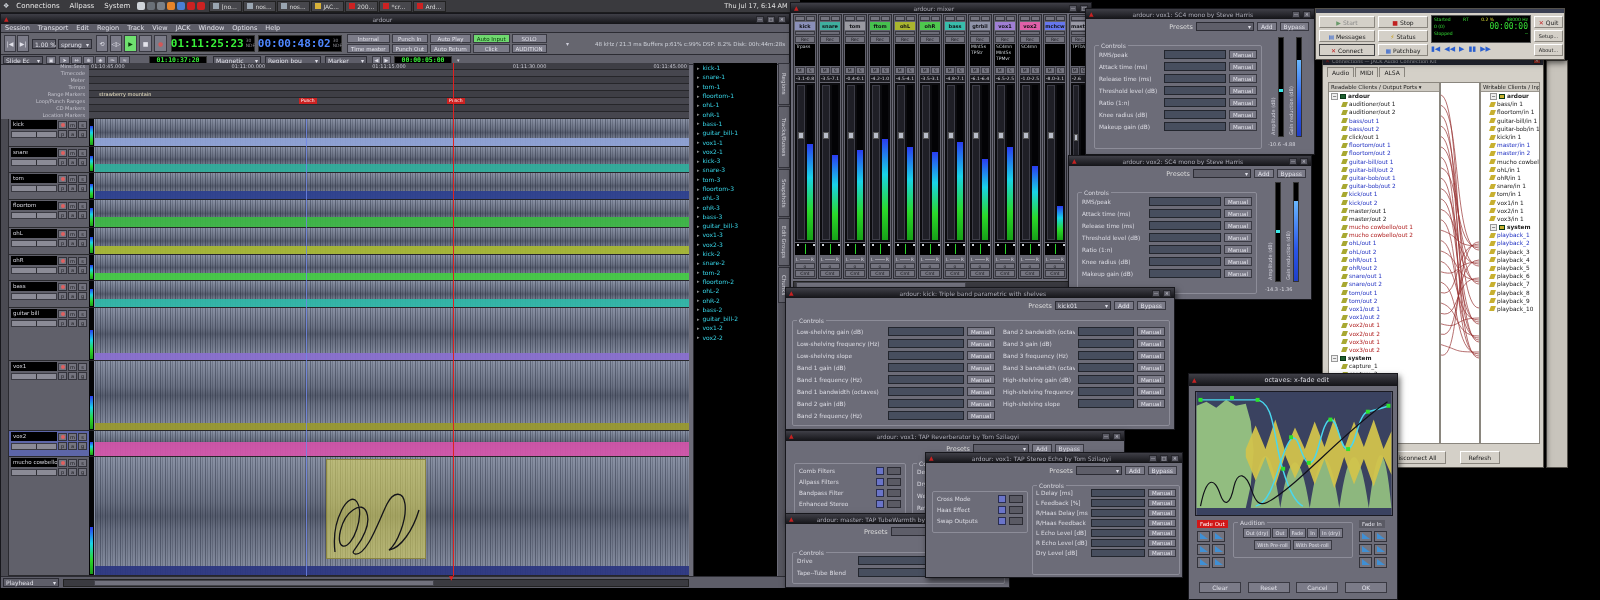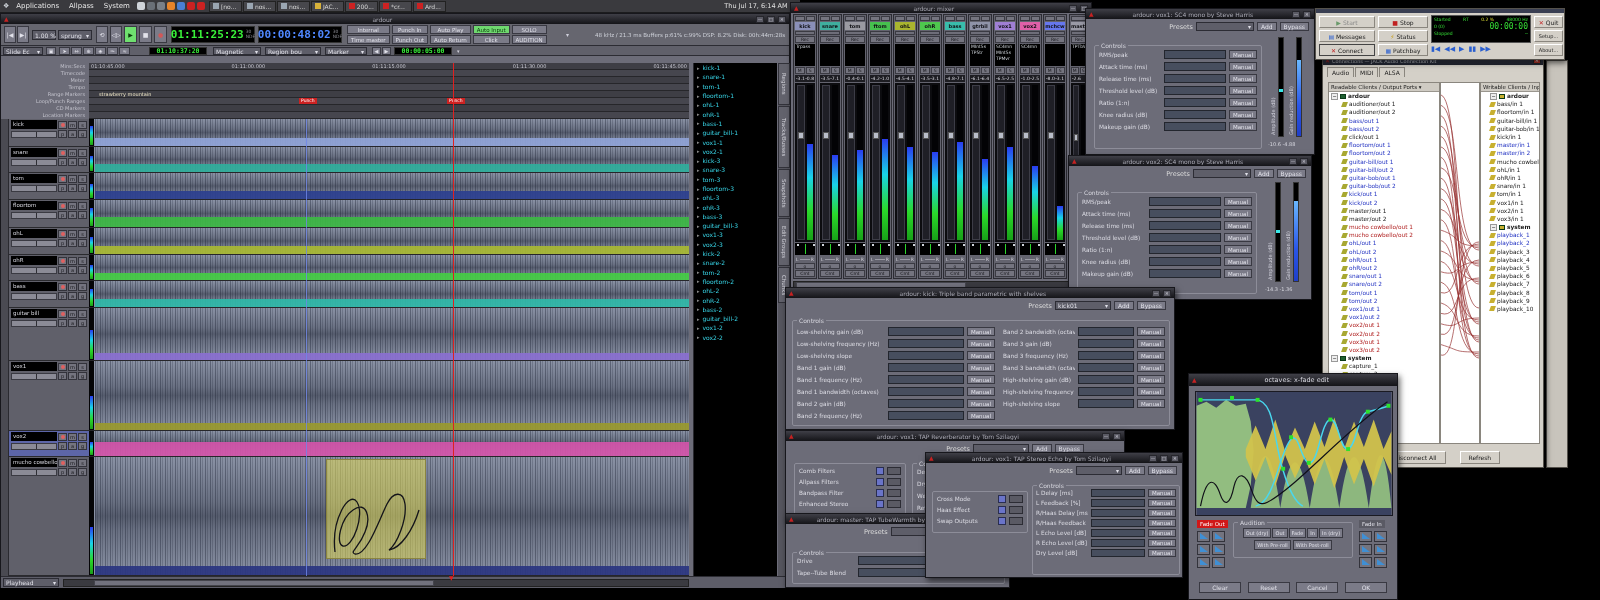--- a/index.html
+++ b/index.html
@@ -101,21 +101,21 @@
 .scroll{background:#3a3a40;border:1px solid #222;position:relative}
 .scroll .hnd{position:absolute;background:#72727e;border:1px solid #44444c}
 </style>
 </head>
 <body>
 
 <div id="screen">
 
   <div id="panel">
     <span style="color:#cfd4da;font-size:7px">❖</span>
-    <span class="pmenu">Applications</span>
+    <span class="pmenu">Connections</span>
     <span class="pmenu">Allpass</span>
     <span class="pmenu">System</span>
     <span style="display:flex;gap:2px">
         <span class="lico" style="background: rgb(207, 212, 218);"></span>
         <span class="lico" style="background: rgb(106, 112, 120);"></span>
         <span class="lico" style="background: rgb(122, 128, 136);"></span>
         <span class="lico" style="background: rgb(232, 132, 42);"></span>
         <span class="lico" style="background: rgb(74, 127, 212);"></span>
         <span class="lico" style="background: rgb(204, 34, 34);"></span>
         <span class="lico" style="background: rgb(204, 34, 34);"></span>
@@ -157,20 +157,33 @@
   </div>
 
   <div class="win" style="left:0;top:13px;width:790px;height:575px;z-index:2">
     <div class="tb">
       <span class="tri">▲</span>
       <span class="ttl">ardour</span>
       <span class="wb">—</span>
       <span class="wb">□</span>
       <span class="wb">✕</span>
     </div>
+    <div style="display:flex;align-items:center;height:9px;background:#5d5d68;border-bottom:1px solid #2c2c33">
+
+    <span class="mitem">Session</span>
+        <span class="mitem">Transport</span>
+        <span class="mitem">Edit</span>
+        <span class="mitem">Region</span>
+        <span class="mitem">Track</span>
+        <span class="mitem">View</span>
+        <span class="mitem">JACK</span>
+        <span class="mitem">Window</span>
+        <span class="mitem">Options</span>
+        <span class="mitem">Help</span>
+      </div>
 
     <div style="position:relative;height:22px;background:#66666f;border-bottom:1px solid #2c2c33">
       <span class="btn" style="position:absolute;left:3px;top:2px;width:12px;height:17px">|◀</span>
       <span class="btn" style="position:absolute;left:16px;top:2px;width:12px;height:17px">▶|</span>
       <span class="combo" style="position:absolute;left:31px;top:6px;width:24px;height:10px">1.00 %</span>
       <span class="combo" style="position:absolute;left:57px;top:6px;width:34px;height:10px">
           <span>sprung</span>
           <span>▾</span>
         </span>
       <span class="btn" style="position:absolute;left:95px;top:2px;width:12px;height:17px">⟲</span>

